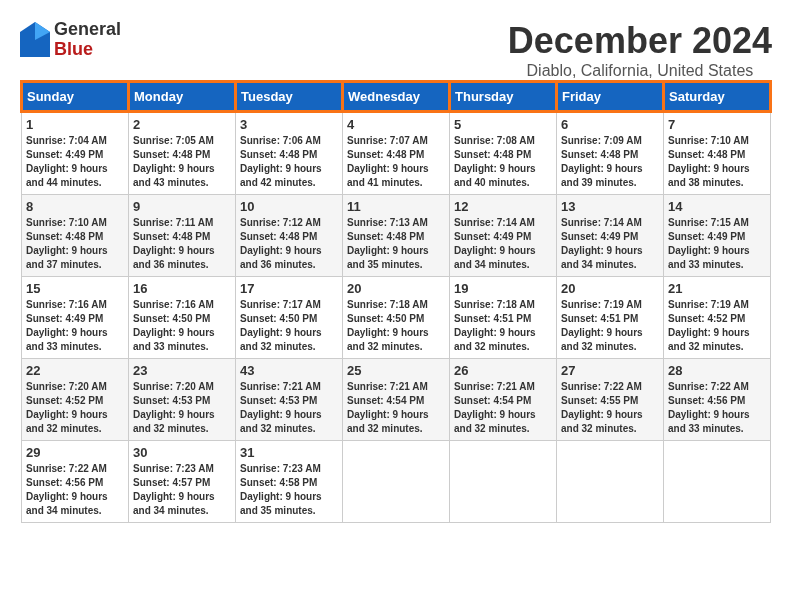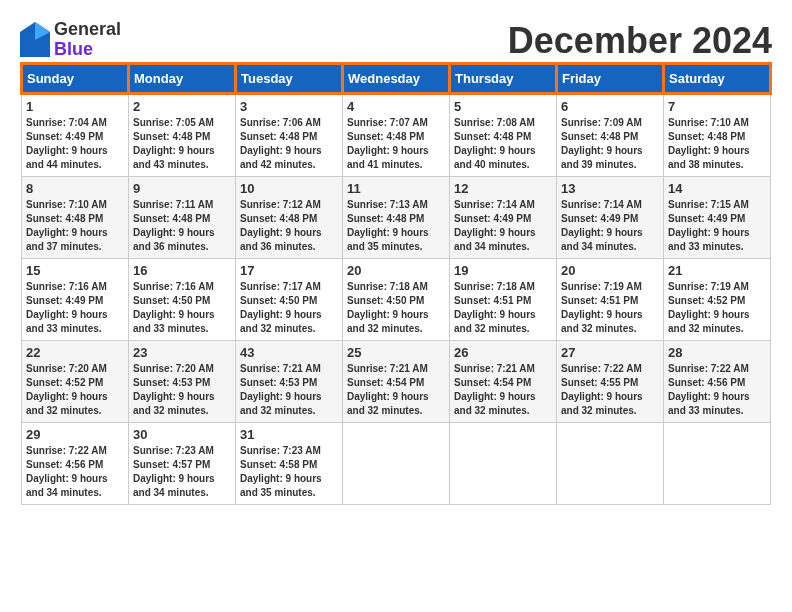--- a/index.html
+++ b/index.html
@@ -20,21 +20,21 @@
       display: flex;
       align-items: center;
     }
     .logo-text {
       font-size: 18px;
       font-weight: bold;
       color: #333;
       line-height: 1.1;
     }
     .logo-text .general { display: block; }
-    .logo-text .blue { color: #6d28d9; display: block; }
+    .logo-text .blue { color: #b91c1c; display: block; }
     .logo-icon {
       width: 30px;
       height: 35px;
       margin-right: 4px;
     }
     .title-section {
       text-align: center;
     }
     .month-title {
       font-size: 36px;
@@ -95,20 +95,21 @@
       <polygon points="15,0 30,10 30,35 0,35 0,10" fill="#1565c0"></polygon>
       <polygon points="15,0 30,10 15,18" fill="#42a5f5"></polygon>
     </svg>
     <div class="logo-text">
       <span class="general">General</span>
       <span class="blue">Blue</span>
     </div>
   </div>
   <div class="title-section">
     <div class="month-title">December 2024</div>
+    <div class="location-title">Diablo, California, United States</div>
   </div>
 </div>
 
 <table class="calendar-table">
   <thead>
     <tr>
     <th>Sunday</th>
         <th>Monday</th>
         <th>Tuesday</th>
         <th>Wednesday</th>

